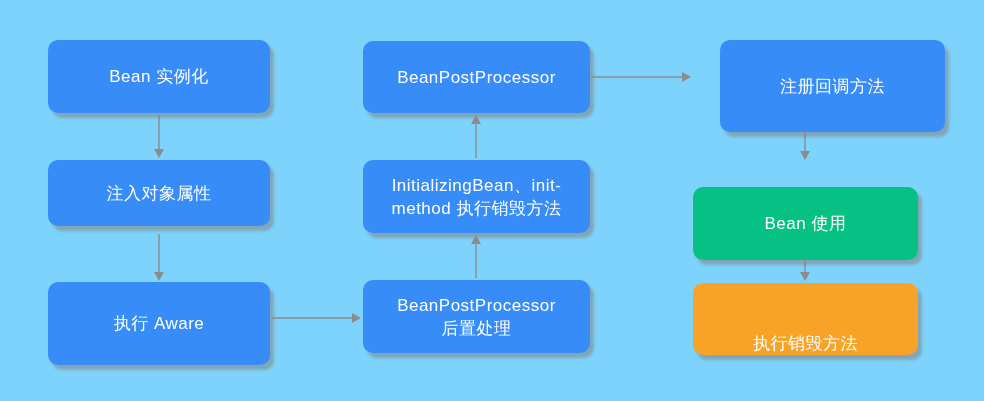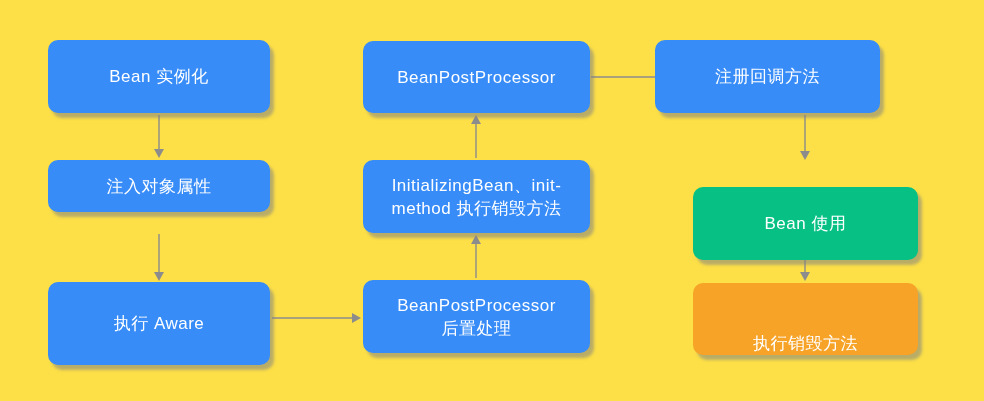--- a/index.html
+++ b/index.html
@@ -5,21 +5,21 @@
   html, body {
     margin: 0;
     padding: 0;
     background: #ffffff;
     font-family: "Liberation Sans", "DejaVu Sans", sans-serif;
   }
   .canvas {
     position: relative;
     width: 984px;
     height: 401px;
-    background: #fde047;
+    background: #7dd3fc;
     overflow: hidden;
   }
   .arrows {
     position: absolute;
     left: 0;
     top: 0;
     width: 984px;
     height: 401px;
     pointer-events: none;
   }
@@ -60,21 +60,21 @@
     <line x1="476" y1="158" x2="476" y2="124" stroke="#8C8C8C" stroke-width="1.4" marker-end="url(#ah)"></line>
     <line x1="591" y1="77" x2="682" y2="77" stroke="#8C8C8C" stroke-width="1.4" marker-end="url(#ah)"></line>
     <line x1="805" y1="115" x2="805" y2="151" stroke="#8C8C8C" stroke-width="1.4" marker-end="url(#ah)"></line>
     <line x1="805" y1="236" x2="805" y2="272" stroke="#8C8C8C" stroke-width="1.4" marker-end="url(#ah)"></line>
   </svg>
 
   <div class="node blue" style="left:48px; top:40px; width:222px; height:73px;">
     <span>Bean 实例化</span>
   </div>
 
-  <div class="node blue" style="left:48px; top:160px; width:222px; height:52px;">
+  <div class="node blue" style="left:48px; top:160px; width:222px; height:66px;">
     <span>注入对象属性</span>
   </div>
 
   <div class="node blue" style="left:48px; top:282px; width:222px; height:83px;">
     <span>执行 Aware</span>
   </div>
 
   <div class="node blue" style="left:363px; top:41px; width:227px; height:72px;">
     <span>BeanPostProcessor</span>
   </div>
@@ -82,21 +82,21 @@
   <div class="node blue" style="left:363px; top:160px; width:227px; height:73px;align-items:center;">
     <span>InitializingBean、init-</span>
     <span>method 执行销毁方法</span>
   </div>
 
   <div class="node blue" style="left:363px; top:280px; width:227px; height:73px;">
     <span>BeanPostProcessor</span>
     <span>后置处理</span>
   </div>
 
-  <div class="node blue" style="left:655px; top:40px; width:225px; height:73px;text-align:center;">
+  <div class="node blue" style="left:720px; top:40px; width:225px; height:92px;text-align:center;">
     <span>注册回调方法</span>
   </div>
 
   <div class="node green" style="left:693px; top:162px; width:225px; height:73px;margin-top:25px;">
     <span>Bean 使用</span>
   </div>
 
   <div class="node orange" style="left:693px; top:283px; width:225px; height:72px;justify-content:flex-end;">
     <span>执行销毁方法</span>
   </div>

